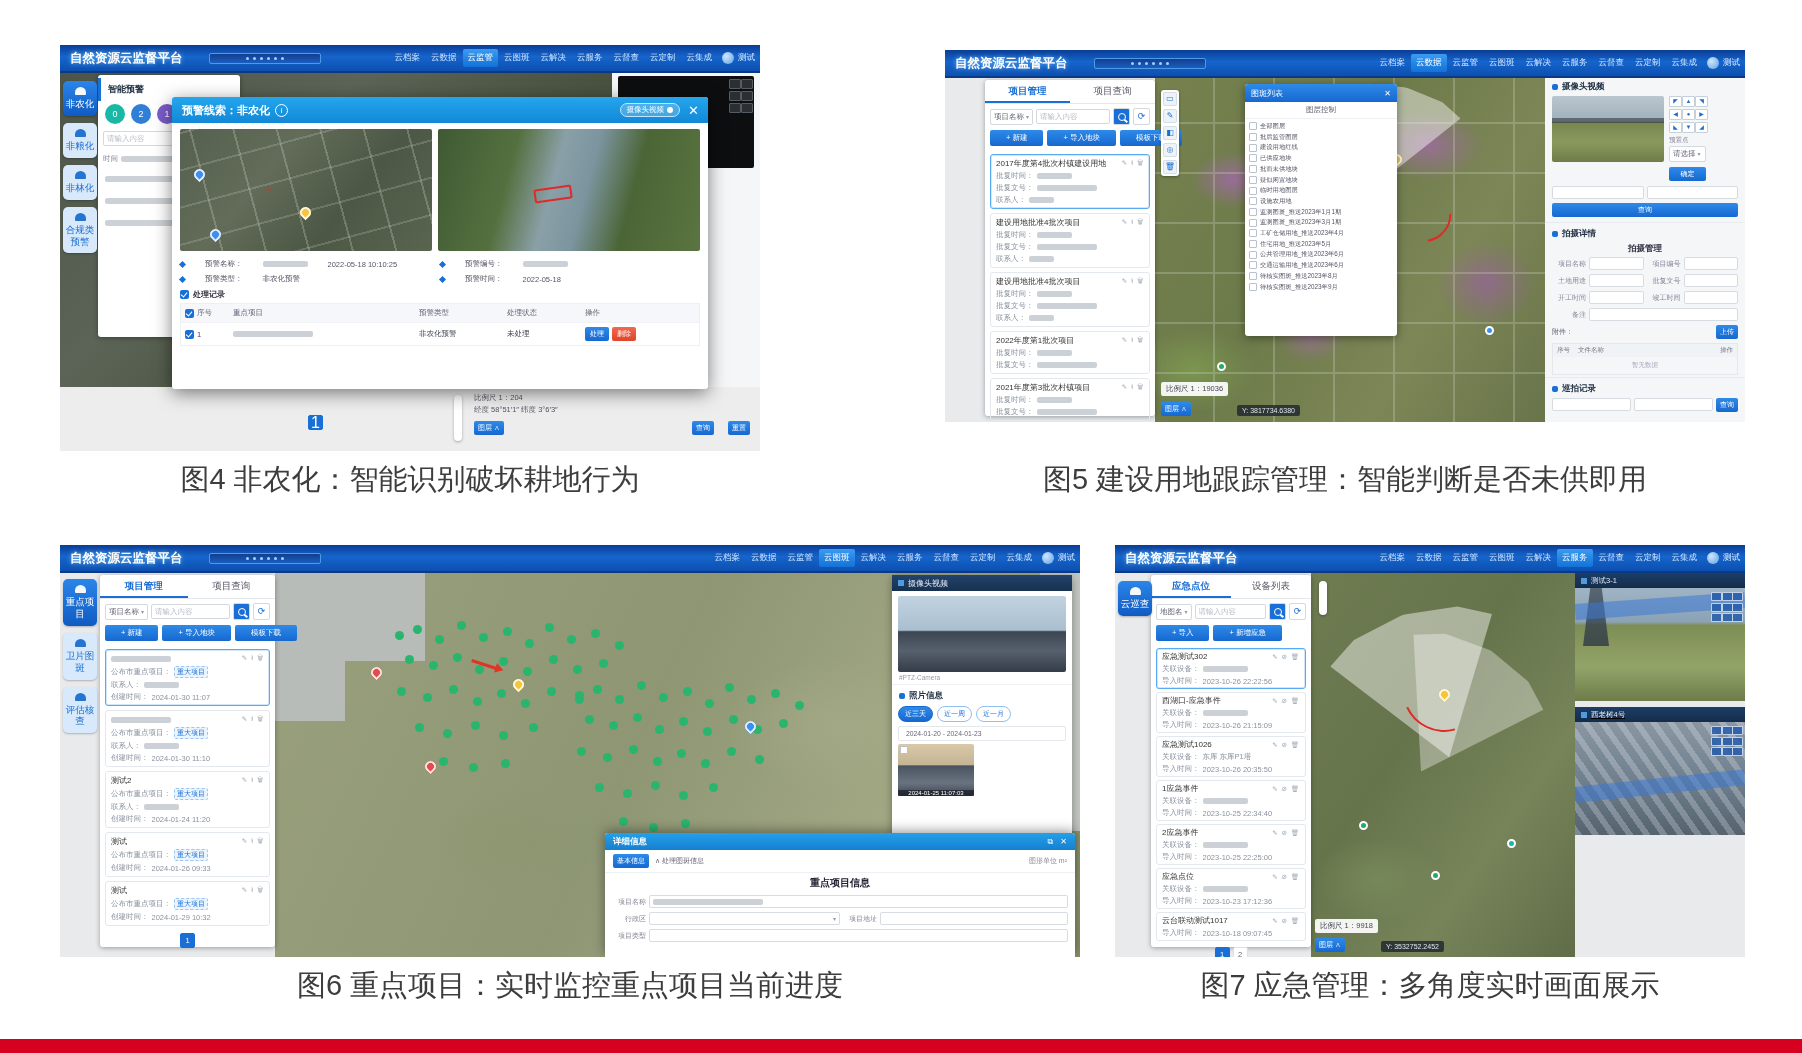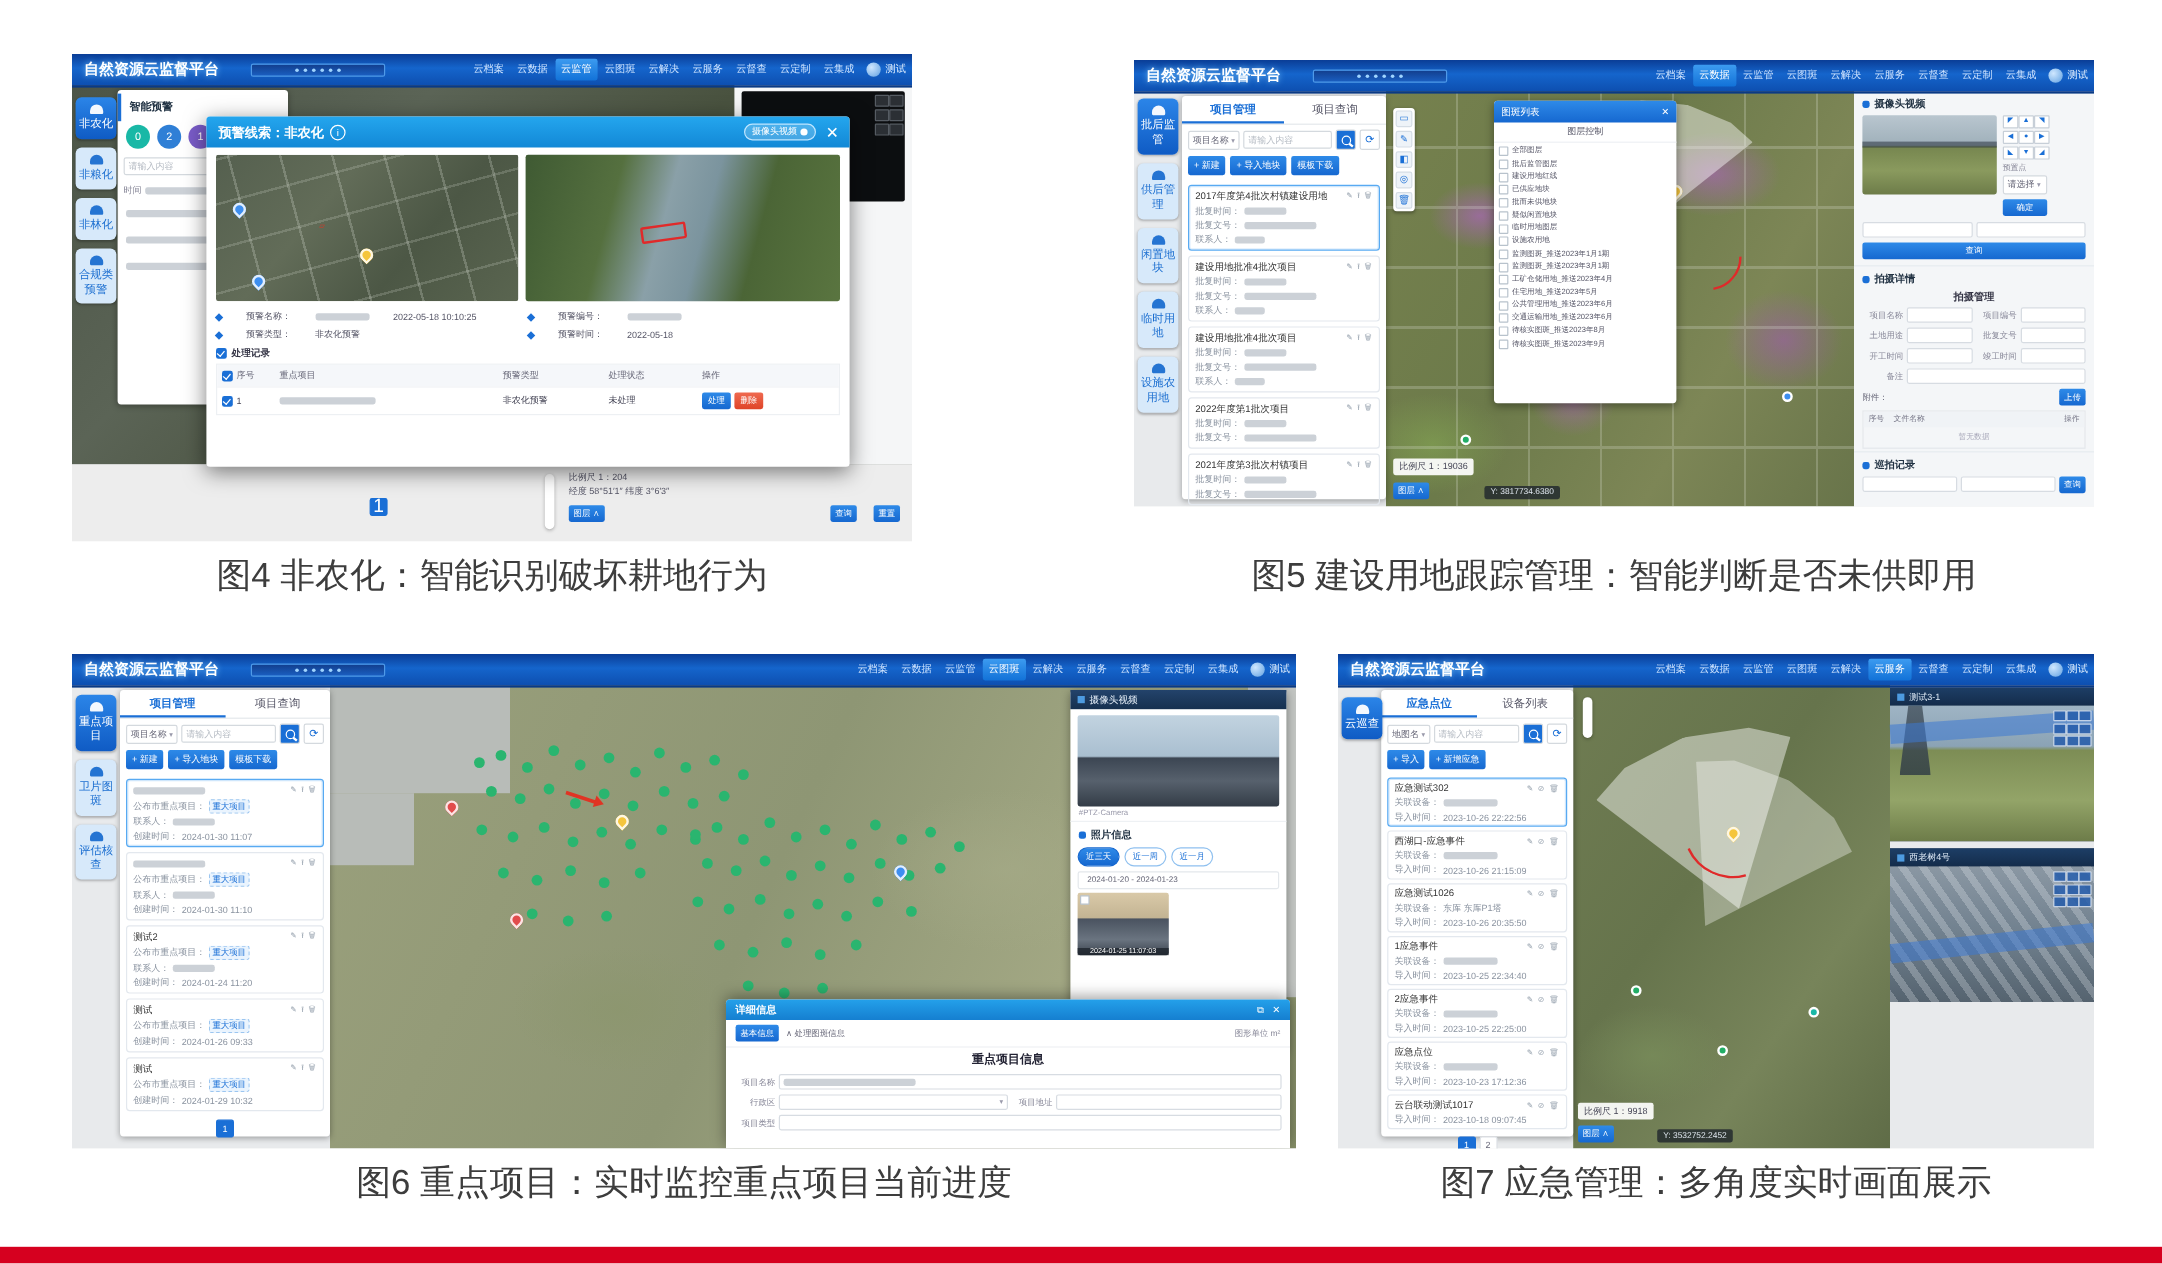--- a/index.html
+++ b/index.html
@@ -44,21 +44,21 @@
   .inp{border:1px solid #d4d9de;border-radius:2px;font-size:7.5px;padding:2px 3px;flex:1;min-width:0;color:#333;background:#fff;}
   input{outline:none;}
   input::placeholder{color:#b6bcc4;}
   .icosq{width:15px;height:15px;flex:none;border:1px solid #d4d9de;border-radius:2px;background:#1a6fd6;
          display:flex;align-items:center;justify-content:center;}
   .icosq.lt{background:#fff;}
   .glass{width:6px;height:6px;border:1.5px solid #fff;border-radius:50%;position:relative;}
   .glass:after{content:'';position:absolute;width:4px;height:1.5px;background:#fff;right:-3px;bottom:-2px;transform:rotate(40deg);}
   .refr{color:#1a6fd6;font-size:9px;line-height:1;}
   .btnrow{display:flex;gap:4px;padding:1px 5px 4px;}
-  .bbtn{background:linear-gradient(#2e8ae8,#1668d0);color:#fff;font-size:7.5px;padding:3px 5px;
+  .bbtn{background:linear-gradient(#2e8ae8,#1668d0);color:#fff;font-size:7.5px;padding:3px 16px;
         border-radius:2px;white-space:nowrap;border:none;}
   .bbtn.sm{font-size:7px;padding:2px 4px;}
   .card{border:1px solid #e3e8ee;border-radius:3px;margin:4px 5px;padding:3px 5px;font-size:7.5px;color:#445;}
   .card.on{border-color:#58aaf2;box-shadow:0 0 0 1px #cfe6fb inset;}
   .card .t{color:#333;font-size:8px;display:flex;justify-content:space-between;align-items:center;gap:3px;}
   .tt{overflow:hidden;white-space:nowrap;text-overflow:ellipsis;}
   .ops{color:#9aa5b1;font-size:6.5px;letter-spacing:1px;white-space:nowrap;}
   .fl{display:flex;align-items:center;gap:3px;margin-top:2px;color:#8a93a0;white-space:nowrap;}
   .red{display:inline-block;height:6px;border-radius:2px;background:#ccd1d7;filter:blur(.4px);}
   .w25{width:25px}.w35{width:35px}.w45{width:45px}.w60{width:60px}.w80{width:80px}.w110{width:110px}
@@ -424,27 +424,20 @@
     <span class="dotm" style="left:62px;top:286px;background:#22ad66;"></span>
     <span class="dotm" style="left:330px;top:250px;background:#3d8ef0;"></span>
   </div>
   <div class="mtools" style="left:216px;top:40px;">
     <i>▭</i>
       <i>✎</i>
     <i>◧</i>
       <i>◎</i>
     <i>🗑</i>
   </div>
-  <div class="vtabs" style="top:32px;">
-    <div class="vtab on"><span class="siren"></span><span>批后监管</span></div>
-    <div class="vtab"><span class="siren"></span><span>供后管理</span></div>
-    <div class="vtab"><span class="siren"></span><span>闲置地块</span></div>
-    <div class="vtab"><span class="siren"></span><span>临时用地</span></div>
-    <div class="vtab"><span class="siren"></span><span>设施农用地</span></div>
-  </div>
   <div class="panel" style="left:40px;top:30px;width:170px;bottom:6px;">
     <div class="ptabs">
       <span class="ptab on">项目管理</span>
       <span class="ptab">项目查询</span>
     </div>
     <div class="srow">
       <span class="sel"><span>项目名称</span> <span class="car">▾</span></span>
       <input class="inp" placeholder="请输入内容" style="">
       <span class="icosq">
           <span class="glass"></span>
@@ -1081,21 +1074,21 @@
           <i></i>
           <i></i>
           <i></i>
           <i></i>
           <i></i>
           <i></i>
           <i></i>
         </span>
     </div>
   </div>
-  <div class="vcard" style="top:162px;">
+  <div class="vcard" style="top:162px;text-decoration:underline;">
     <div class="vh">
         <b></b>
         <span>西老树4号</span>
       </div>
     <div class="vbody vb2">
       <span class="blueband" style="top:56px;transform:rotate(-6deg);"></span>
       <span class="ptz7">
           <i></i>
           <i></i>
           <i></i>

